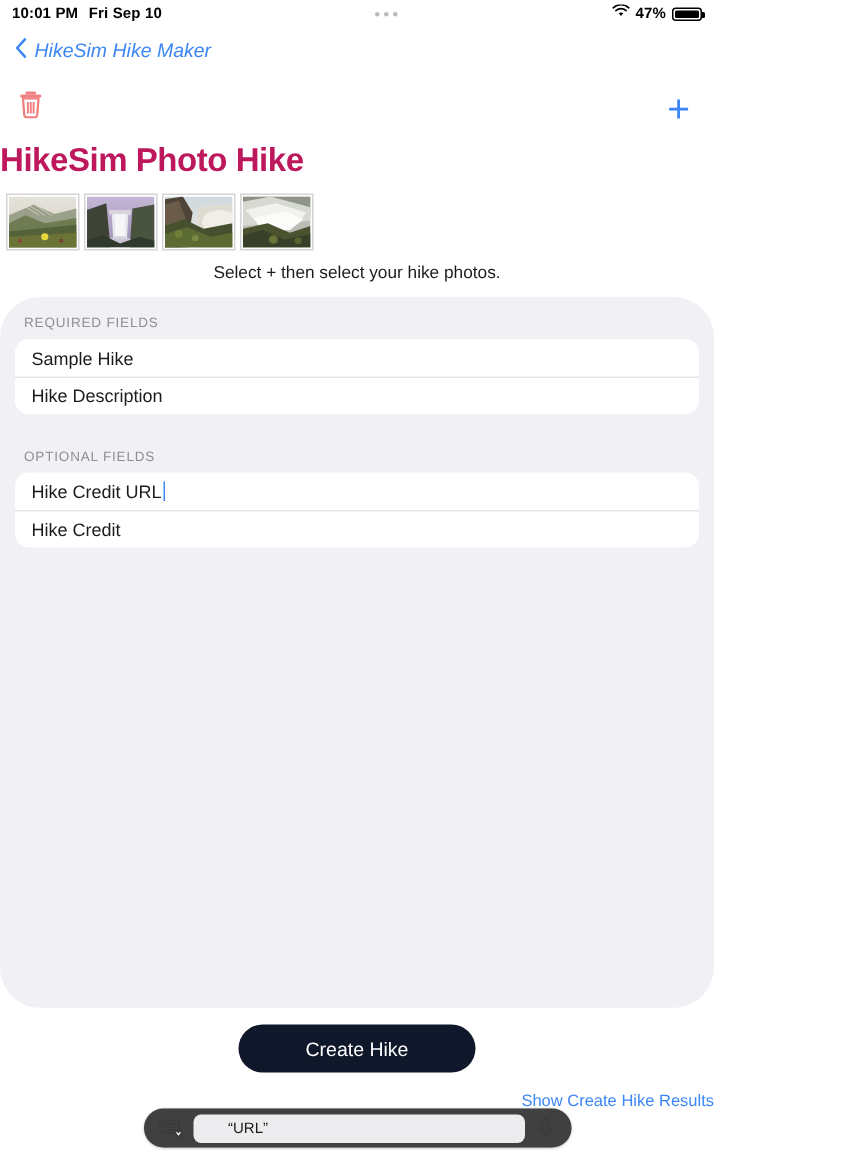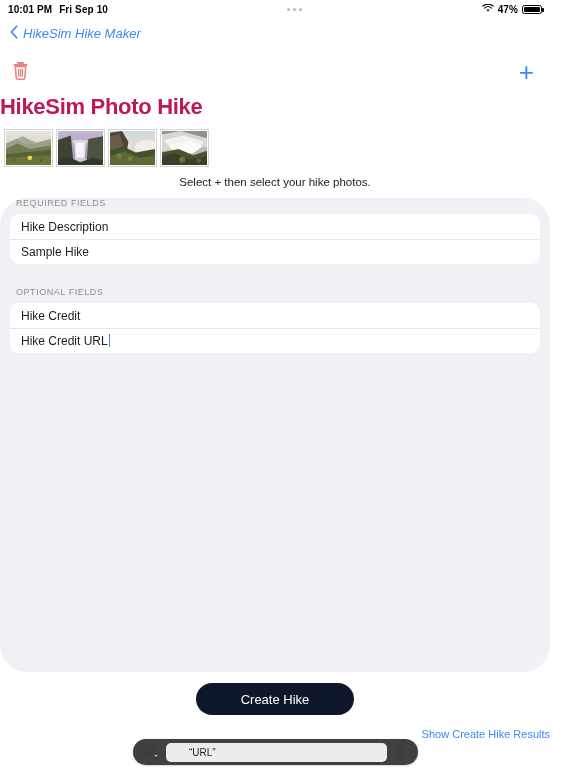--- a/index.html
+++ b/index.html
@@ -3,21 +3,21 @@
 <meta charset="utf-8">
 <style>
   * { box-sizing: border-box; margin: 0; padding: 0; }
   html, body {
     width: 576px; height: 768px;
     font-family: "Liberation Sans", sans-serif;
     background: #ffffff;
     overflow: hidden;
     -webkit-font-smoothing: antialiased;
   }
-  .screen { position: relative; width: 550px; height: 768px; background:#fff; }
+  .screen { position: relative; width: 476px; height: 768px; background:#fff; }
 
   
   .statusbar {
     height: 18px; display:flex; align-items:center;
     padding: 0 8px; font-size: 10px; color:#000; font-weight:600;
     letter-spacing: 0.1px;
   }
   .sb-left { display:flex; align-items:center; gap:7px; }
   .sb-center { flex:1; display:flex; justify-content:center; align-items:center; }
   .sb-right { display:flex; align-items:center; gap:4px; }
@@ -51,21 +51,21 @@
     padding:1px; flex:0 0 auto; cursor:pointer;
   }
   .thumb .img { width:100%; height:100%; display:block; }
 
   .hint {
     text-align:center; font-size:11.5px; color:#1c1c1e;
     padding-top: 9px; padding-bottom: 10px;
   }
 
   
-  .formarea { background:#f1f1f5; min-height: 474px; border-radius: 27px; }
+  .formarea { background:#f1f1f5; padding-top: 12px; min-height: 474px; border-radius: 27px; }
   .section-header {
     font-size: 9px; color:#8e8e93; letter-spacing:0.55px;
     padding: 0 0 6px 16px; text-transform:uppercase;
   }
   .card {
     background:#fff; border-radius:9px; margin: 0 10px;
     overflow:hidden;
   }
   .row {
     height: 25px; display:flex; align-items:center;
@@ -251,39 +251,39 @@
   </div>
 
   <div class="hint">Select + then select your hike photos.</div>
 
   <div class="formarea">
 
     <div>
       <div class="section-header">REQUIRED FIELDS</div>
       <div class="card">
         <div class="row">
-          <span>Hike Description</span>
+          <span>Sample Hike</span>
         </div>
         <div class="row">
-          <span>Sample Hike</span>
+          <span>Hike Description</span>
         </div>
       </div>
     </div>
 
     <div class="spacer"></div>
 
     <div>
       <div class="section-header">OPTIONAL FIELDS</div>
       <div class="card">
         <div class="row">
-          <span>Hike Credit</span>
+          <span>Hike Credit URL</span>
+          <span class="caret"></span>
         </div>
         <div class="row">
-          <span>Hike Credit URL</span>
-          <span class="caret"></span>
+          <span>Hike Credit</span>
         </div>
       </div>
     </div>
 
   </div>
 
   <div class="footer">
     <button class="create-btn">Create Hike</button>
     <span class="results-link">Show Create Hike Results</span>
   </div>

